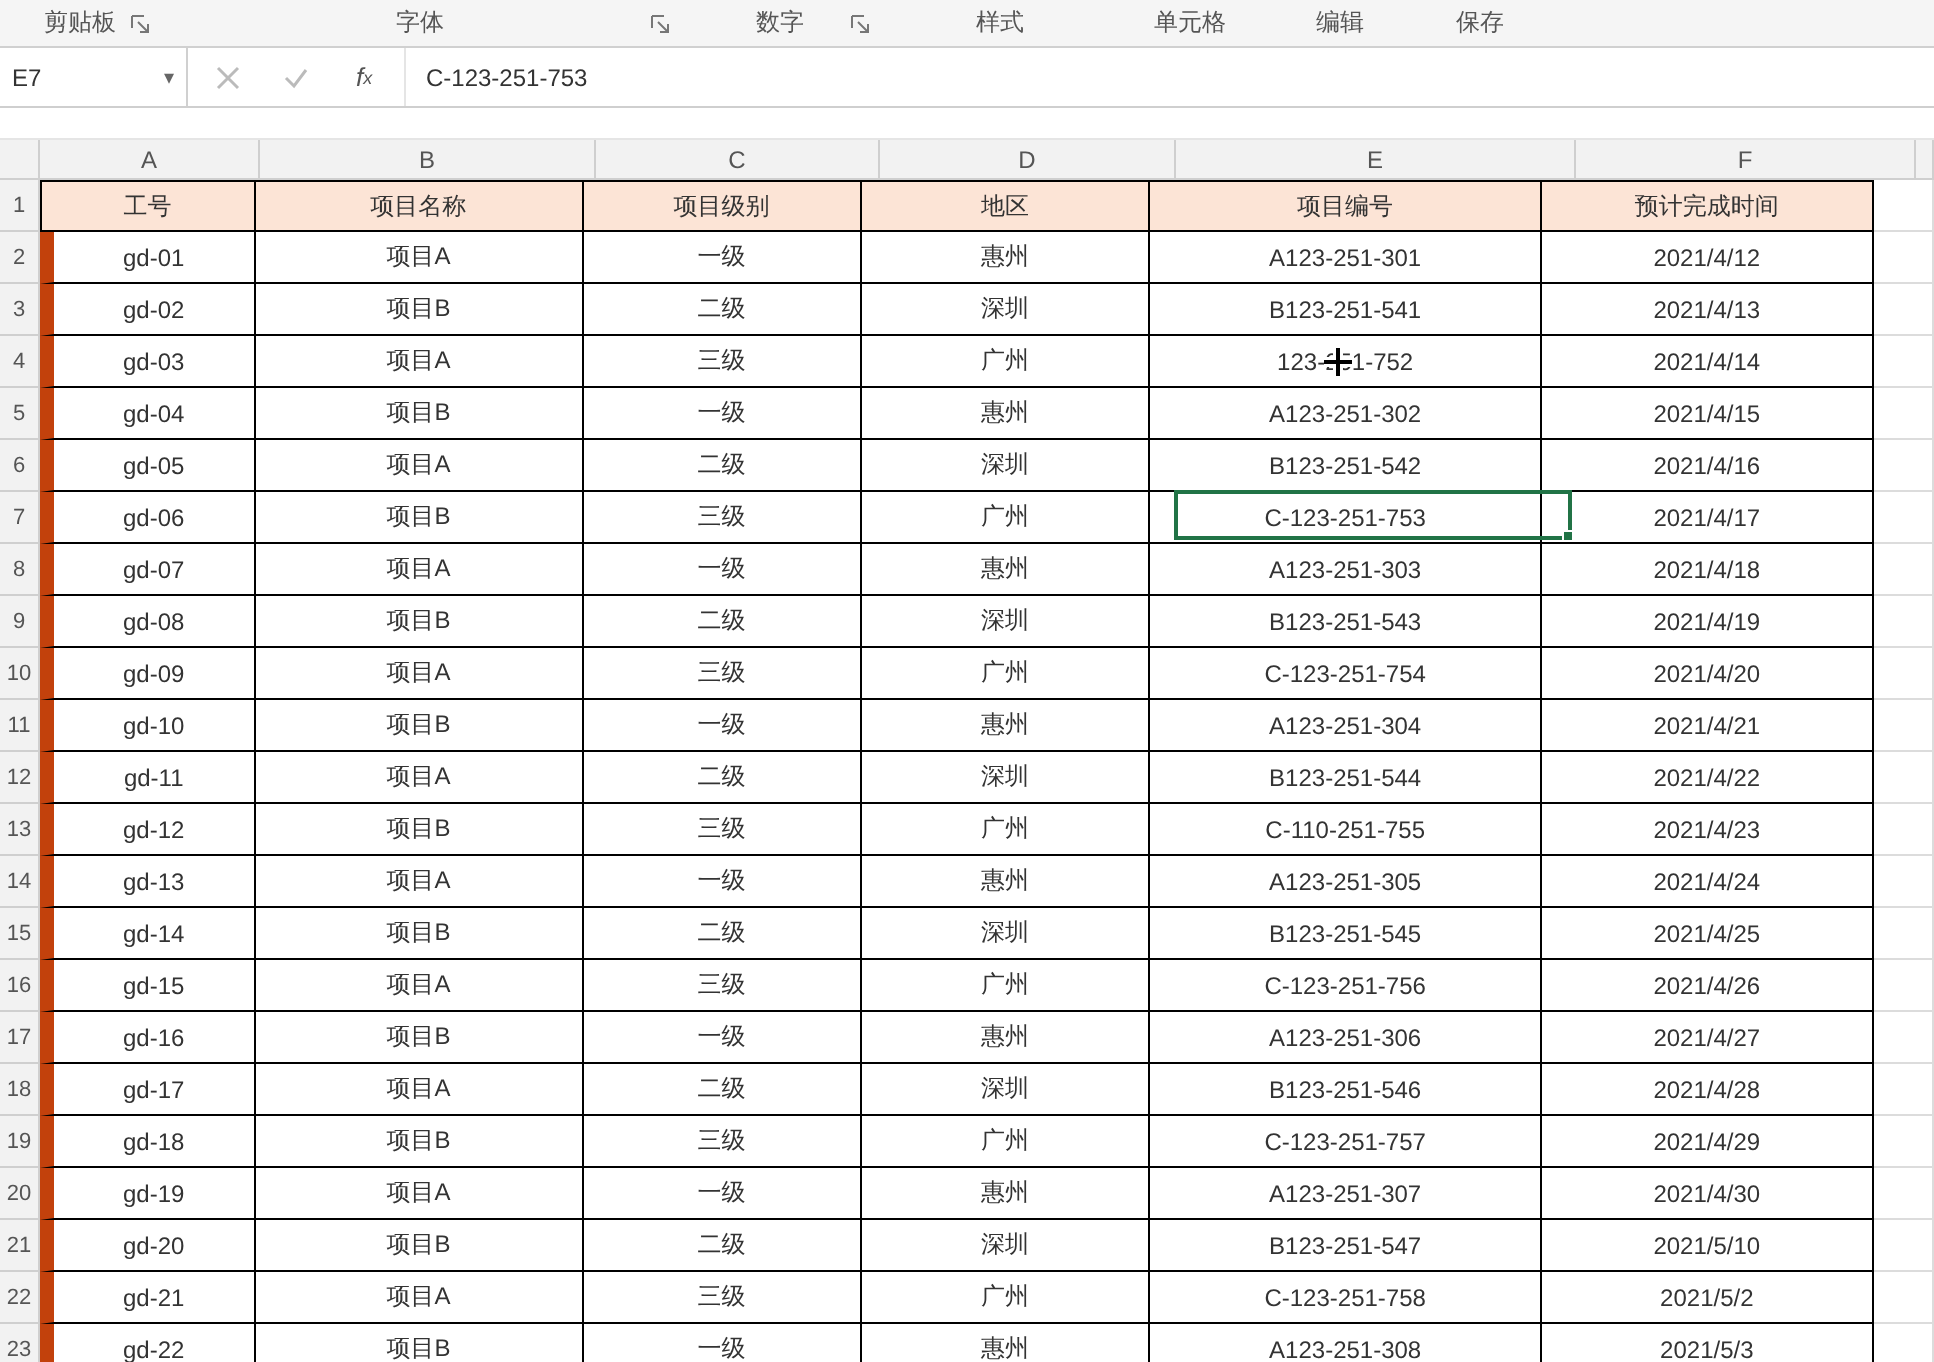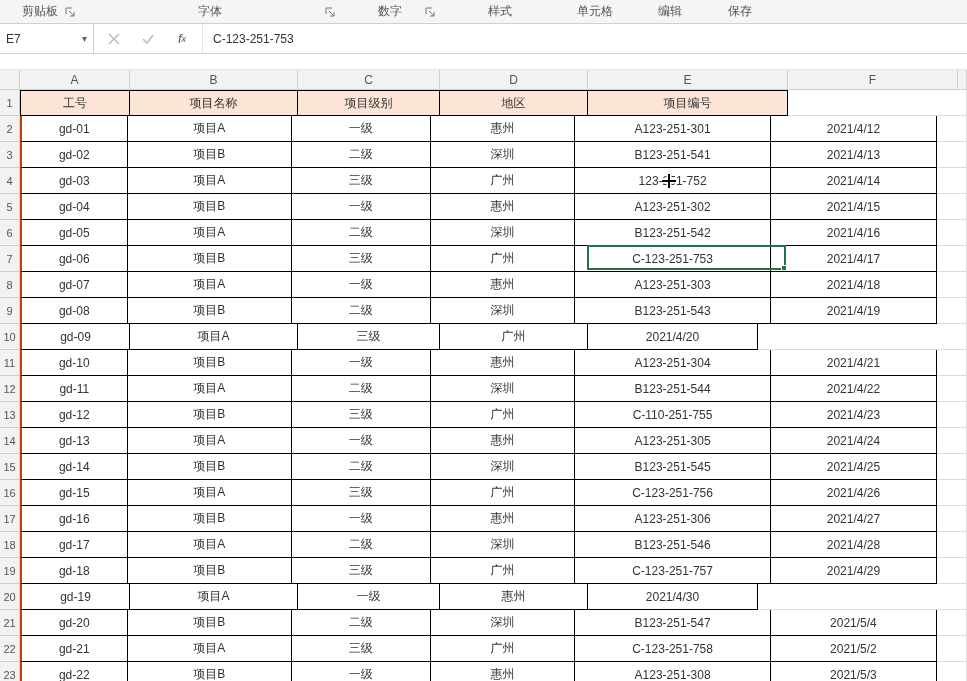--- a/index.html
+++ b/index.html
@@ -194,21 +194,21 @@
       border-top: 1px solid #000;
     }
     .header-row .cell:first-child {
       border-left: 1px solid #000;
     }
     .data-row .cell {
       border-right: 1px solid #000;
       border-bottom: 1px solid #000;
     }
     .data-row .cell:first-child {
-      border-left: 2px solid #c2410c;
+      border-left: 7px solid #c2410c;
     }
     .selected-cell {
       position: absolute;
       border: 2px solid #217346;
       pointer-events: none;
       z-index: 5;
       background: rgba(255,255,255,0);
     }
     .fill-handle {
       position: absolute;
@@ -337,20 +337,21 @@
       <div class="row-header-cell" style="height: 26px;">22</div>
       <div class="row-header-cell" style="height: 26px;">23</div>
     </div>
   <div class="cells" id="cells">
       <div class="row header-row" style="height: 26px;">
         <div class="cell" style="width: 110px;">工号</div>
         <div class="cell" style="width: 168px;">项目名称</div>
         <div class="cell" style="width: 142px;">项目级别</div>
         <div class="cell" style="width: 148px;">地区</div>
         <div class="cell" style="width: 200px;">项目编号</div>
+        <div class="cell" style="width: 170px;">预计完成时间</div>
         <div class="extra-col" style="border-bottom: 1px solid rgb(220, 220, 220);"></div>
       </div>
       <div class="row data-row" style="height: 26px;">
         <div class="cell" style="width: 110px;">gd-01</div>
         <div class="cell" style="width: 168px;">项目A</div>
         <div class="cell" style="width: 142px;">一级</div>
         <div class="cell" style="width: 148px;">惠州</div>
         <div class="cell" style="width: 200px;">A123-251-301</div>
         <div class="cell" style="width: 170px;">2021/4/12</div>
         <div class="extra-col"></div>
@@ -416,20 +417,21 @@
         <div class="cell" style="width: 148px;">深圳</div>
         <div class="cell" style="width: 200px;">B123-251-543</div>
         <div class="cell" style="width: 170px;">2021/4/19</div>
         <div class="extra-col"></div>
       </div>
       <div class="row data-row" style="height: 26px;">
         <div class="cell" style="width: 110px;">gd-09</div>
         <div class="cell" style="width: 168px;">项目A</div>
         <div class="cell" style="width: 142px;">三级</div>
         <div class="cell" style="width: 148px;">广州</div>
+        <div class="cell" style="width: 200px;">C-123-251-754</div>
         <div class="cell" style="width: 170px;">2021/4/20</div>
         <div class="extra-col"></div>
       </div>
       <div class="row data-row" style="height: 26px;">
         <div class="cell" style="width: 110px;">gd-10</div>
         <div class="cell" style="width: 168px;">项目B</div>
         <div class="cell" style="width: 142px;">一级</div>
         <div class="cell" style="width: 148px;">惠州</div>
         <div class="cell" style="width: 200px;">A123-251-304</div>
         <div class="cell" style="width: 170px;">2021/4/21</div>
@@ -505,30 +507,31 @@
         <div class="cell" style="width: 148px;">广州</div>
         <div class="cell" style="width: 200px;">C-123-251-757</div>
         <div class="cell" style="width: 170px;">2021/4/29</div>
         <div class="extra-col"></div>
       </div>
       <div class="row data-row" style="height: 26px;">
         <div class="cell" style="width: 110px;">gd-19</div>
         <div class="cell" style="width: 168px;">项目A</div>
         <div class="cell" style="width: 142px;">一级</div>
         <div class="cell" style="width: 148px;">惠州</div>
+        <div class="cell" style="width: 200px;">A123-251-307</div>
         <div class="cell" style="width: 170px;">2021/4/30</div>
         <div class="extra-col"></div>
       </div>
       <div class="row data-row" style="height: 26px;">
         <div class="cell" style="width: 110px;">gd-20</div>
         <div class="cell" style="width: 168px;">项目B</div>
         <div class="cell" style="width: 142px;">二级</div>
         <div class="cell" style="width: 148px;">深圳</div>
         <div class="cell" style="width: 200px;">B123-251-547</div>
-        <div class="cell" style="width: 170px;">2021/5/4</div>
+        <div class="cell" style="width: 170px;">2021/5/10</div>
         <div class="extra-col"></div>
       </div>
       <div class="row data-row" style="height: 26px;">
         <div class="cell" style="width: 110px;">gd-21</div>
         <div class="cell" style="width: 168px;">项目A</div>
         <div class="cell" style="width: 142px;">三级</div>
         <div class="cell" style="width: 148px;">广州</div>
         <div class="cell" style="width: 200px;">C-123-251-758</div>
         <div class="cell" style="width: 170px;">2021/5/2</div>
         <div class="extra-col"></div>

